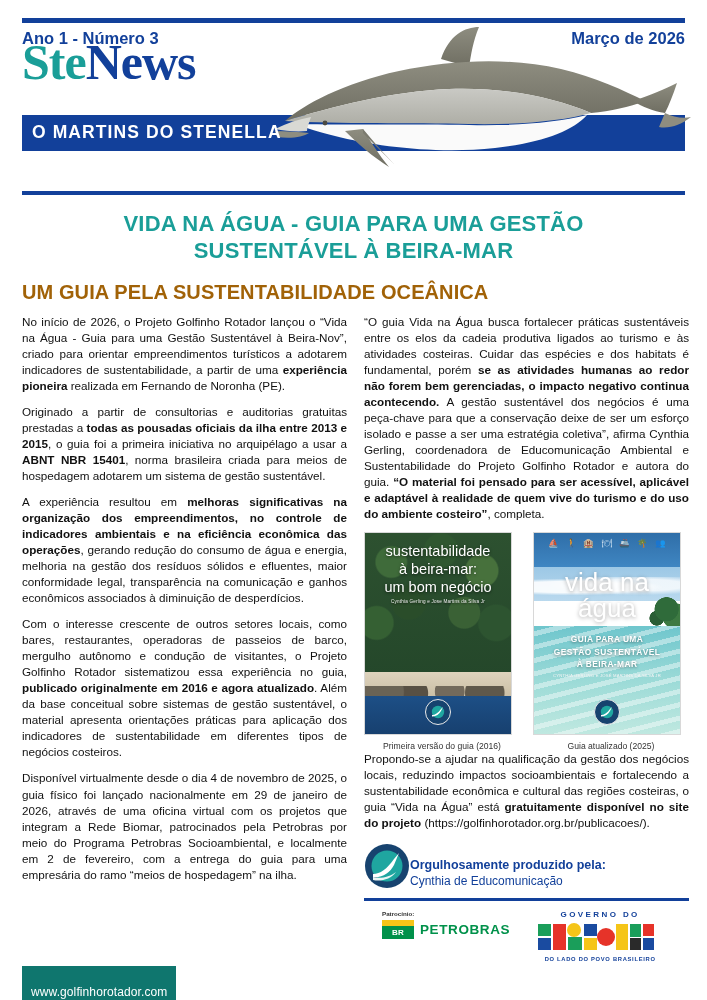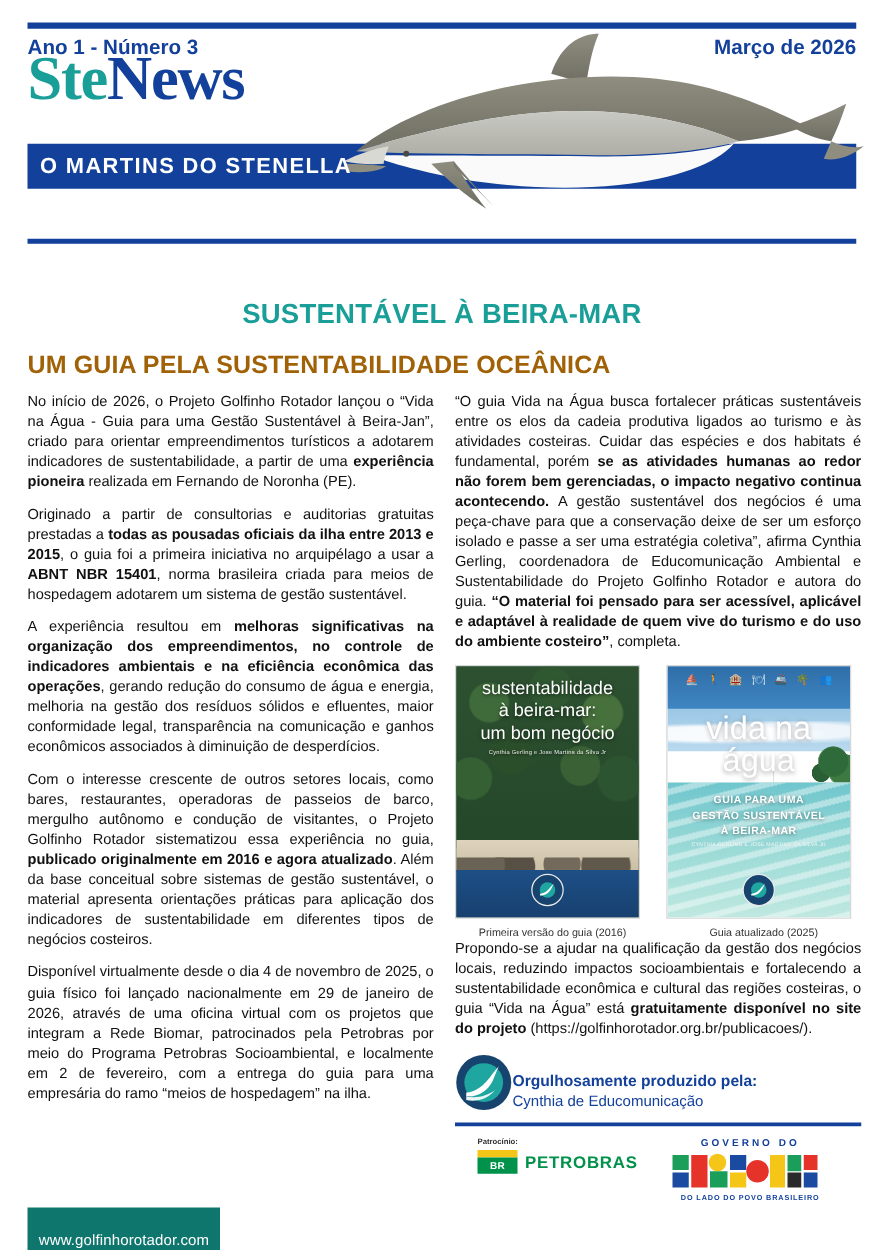--- a/index.html
+++ b/index.html
@@ -292,31 +292,31 @@
         <span class="issue-text">Ano 1 - Número 3</span>
         <span class="issue-text">Março de 2026</span>
       </div>
     </div>
 
     <div class="rule-bot"></div>
   </header>
 
   
   <h1 class="headline">
-    <br>
+    <span>VIDA NA ÁGUA - GUIA PARA UMA GESTÃO</span><br>
     <span>SUSTENTÁVEL À BEIRA-MAR</span>
   </h1>
   <h2 class="subhead">UM GUIA PELA SUSTENTABILIDADE OCEÂNICA</h2>
 
   
   <div class="columns">
 
     <div class="col">
       <p>
-        <span>No início de 2026, o Projeto Golfinho Rotador lançou o “Vida na Água - Guia para uma Gestão Sustentável à Beira-Jan”, criado para orientar empreendimentos turísticos a adotarem indicadores de sustentabilidade, a partir de uma </span><b>experiência pioneira</b><span> realizada em Fernando de Noronha (PE).</span>
+        <span>No início de 2026, o Projeto Golfinho Rotador lançou o “Vida na Água - Guia para uma Gestão Sustentável à Beira-Nov”, criado para orientar empreendimentos turísticos a adotarem indicadores de sustentabilidade, a partir de uma </span><b>experiência pioneira</b><span> realizada em Fernando de Noronha (PE).</span>
       </p>
       <p>
         <span>Originado a partir de consultorias e auditorias gratuitas prestadas a </span><b>todas as pousadas oficiais da ilha entre 2013 e 2015</b><span>, o guia foi a primeira iniciativa no arquipélago a usar a </span><b>ABNT NBR 15401</b><span>, norma brasileira criada para meios de hospedagem adotarem um sistema de gestão sustentável.</span>
       </p>
       <p>
         <span>A experiência resultou em </span><b>melhoras significativas na organização dos empreendimentos, no controle de indicadores ambientais e na eficiência econômica das operações</b><span>, gerando redução do consumo de água e energia, melhoria na gestão dos resíduos sólidos e efluentes, maior conformidade legal, transparência na comunicação e ganhos econômicos associados à diminuição de desperdícios.</span>
       </p>
       <p>
         <span>Com o interesse crescente de outros setores locais, como bares, restaurantes, operadoras de passeios de barco, mergulho autônomo e condução de visitantes, o Projeto Golfinho Rotador sistematizou essa experiência no guia, </span><b>publicado originalmente em 2016 e agora atualizado</b><span>. Além da base conceitual sobre sistemas de gestão sustentável, o material apresenta orientações práticas para aplicação dos indicadores de sustentabilidade em diferentes tipos de negócios costeiros.</span>
       </p>

